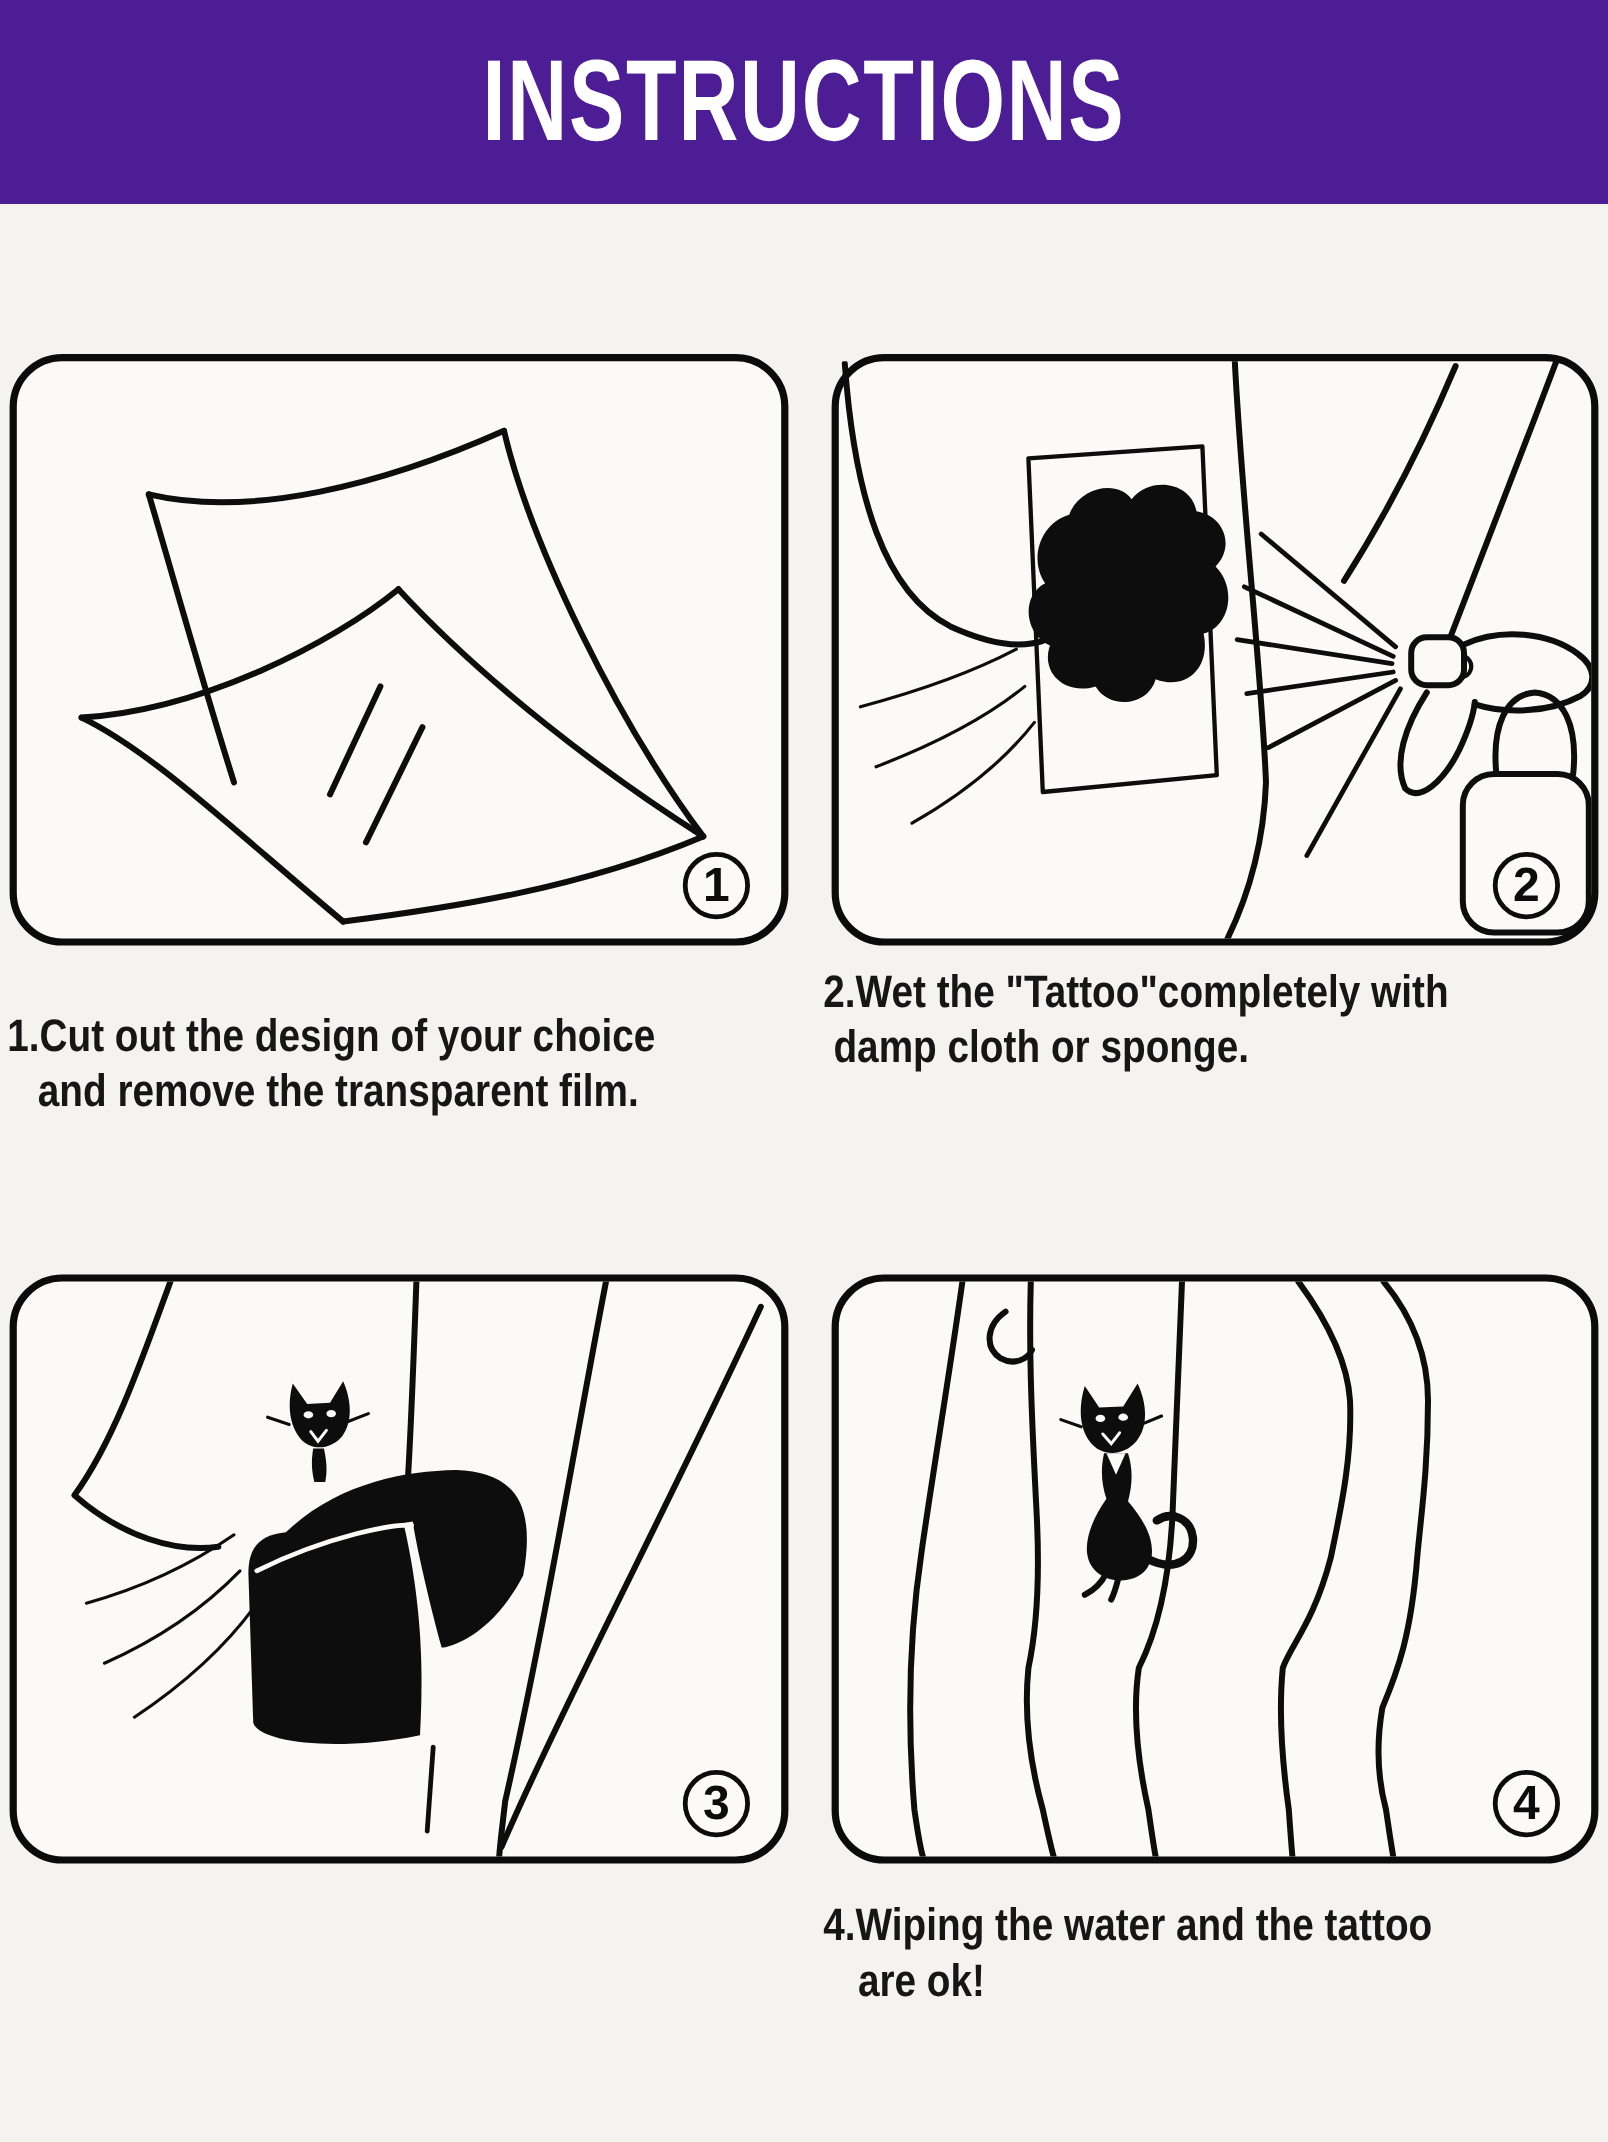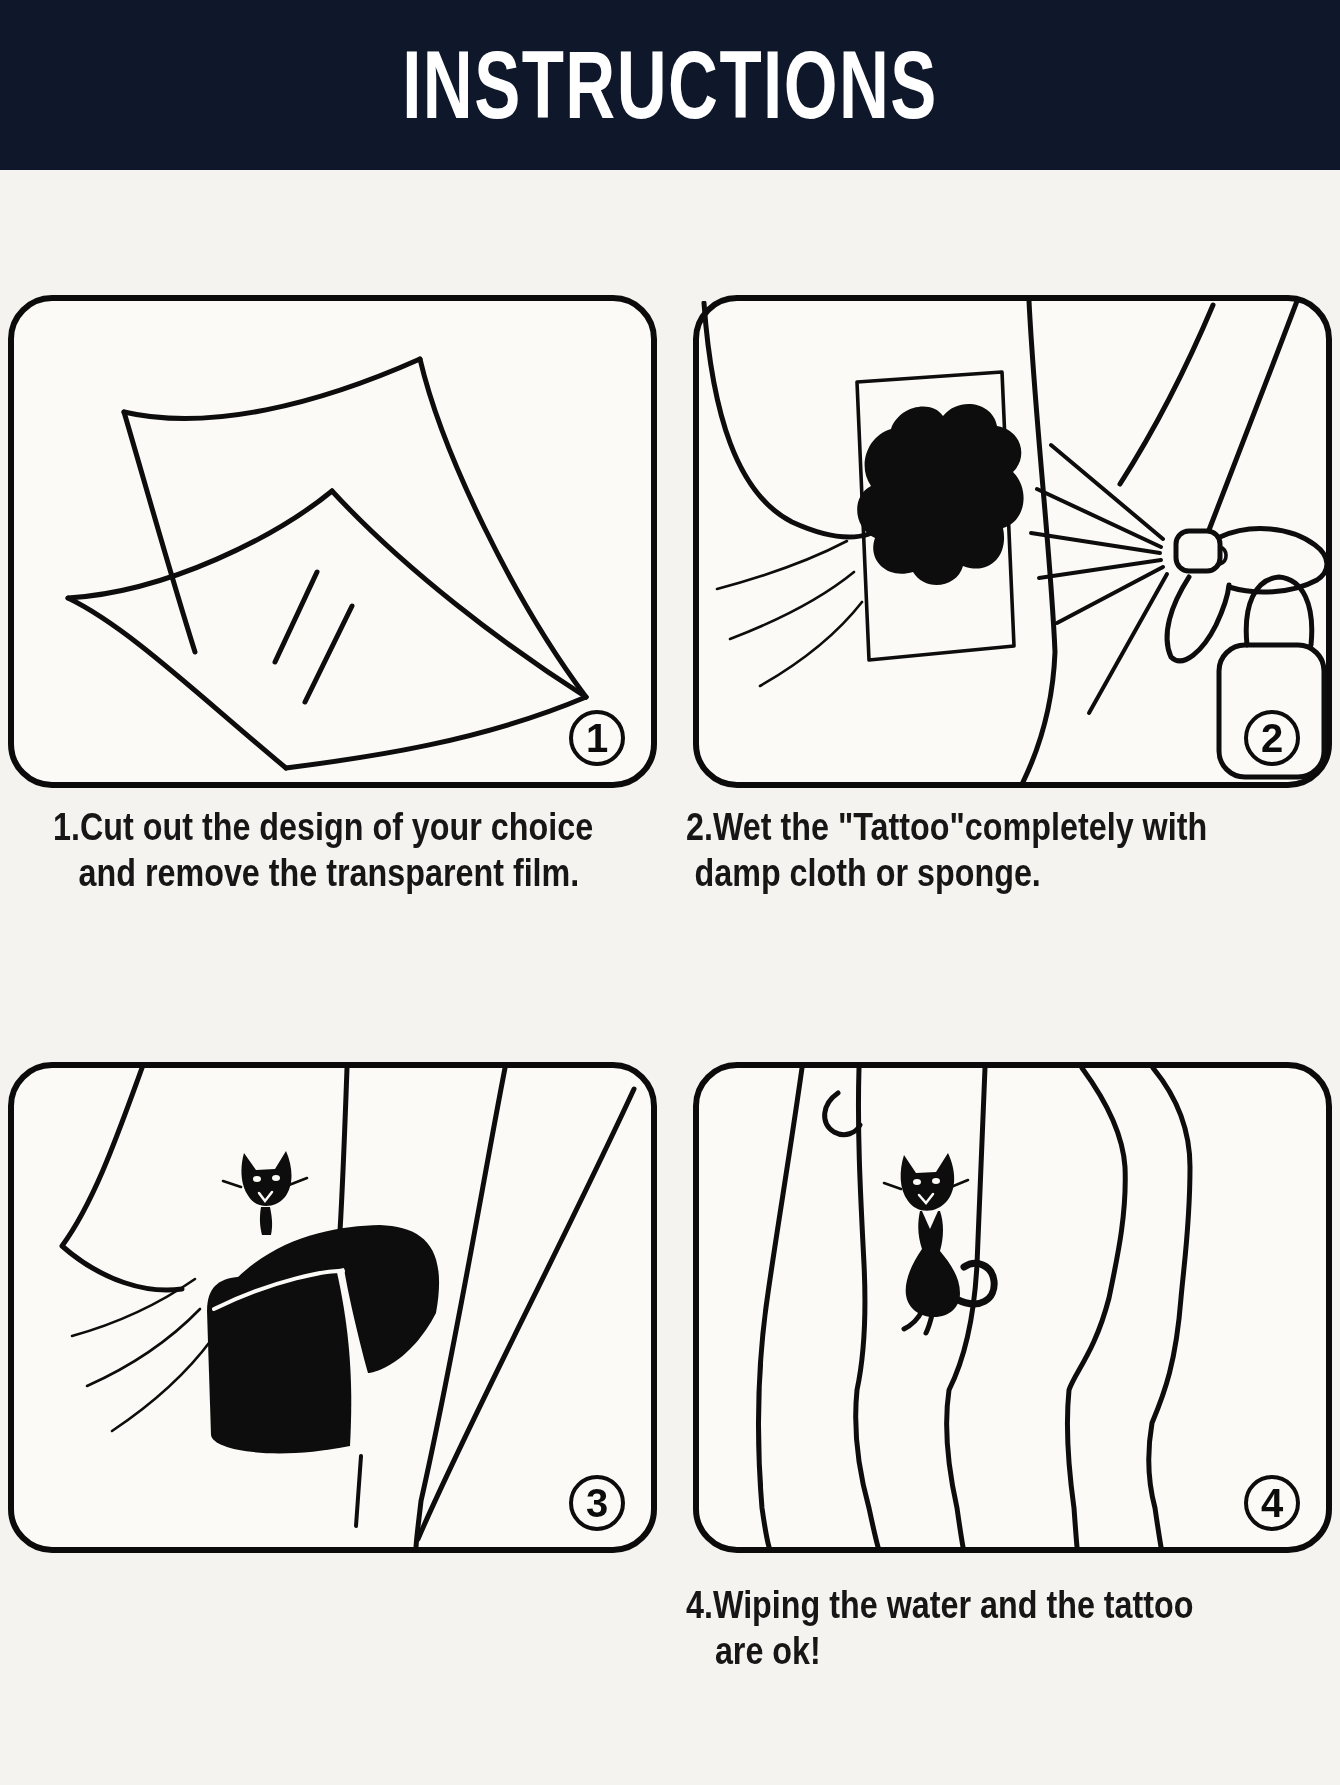--- a/index.html
+++ b/index.html
@@ -4,21 +4,21 @@
 <style>
   html,body{margin:0;padding:0;background:#e8e6e2;}
   .page{
     position:relative;width:1340px;height:1785px;margin:0 auto;
     background:#f5f3ef;overflow:hidden;
     font-family:"Liberation Sans","DejaVu Sans",sans-serif;
     color:#141414;
   }
   .header{
     position:absolute;left:0;top:0;width:1340px;height:170px;
-    background:#0f172a;display:flex;align-items:center;justify-content:center;
+    background:#4c1d95;display:flex;align-items:center;justify-content:center;
   }
   .header .title{
     color:#fff;font-size:96px;font-weight:bold;letter-spacing:2px;
     transform:scaleX(0.72);transform-origin:center center;white-space:nowrap;
   }
   .panel{
     position:absolute;background:#fbfaf7;border:6px solid #0b0b0b;border-radius:44px;
     box-sizing:border-box;
   }
   #panel-1{left:8px;top:295px;width:649px;height:493px;}
@@ -26,21 +26,21 @@
   #panel-3{left:8px;top:1062px;width:649px;height:491px;}
   #panel-4{left:693px;top:1062px;width:639px;height:491px;}
   .panel svg{position:absolute;left:0;top:0;width:100%;height:100%;}
   .badge{
     position:absolute;right:26px;bottom:16px;width:56px;height:56px;
     border:4px solid #0c0c0c;border-radius:50%;background:#fbfaf7;
     display:flex;align-items:center;justify-content:center;
     font-size:40px;font-weight:bold;color:#0c0c0c;box-sizing:border-box;
   }
   .caption{position:absolute;}
-  #caption-1{left:6px;top:804px;width:700px;margin-left:47px;}
+  #caption-1{left:6px;top:841px;width:700px;}
   #caption-2{left:686px;top:804px;width:700px;}
   #caption-3{left:16px;top:1582px;width:700px;}
   #caption-4{left:686px;top:1582px;width:700px;}
   .cap-scale{
     transform:scaleX(0.85);transform-origin:left top;
     font-size:38px;font-weight:bold;line-height:46px;color:#161616;white-space:nowrap;
   }
   .cap-line{display:block;}
   .ind26{padding-left:30px;}
   .ind8{padding-left:10px;}

